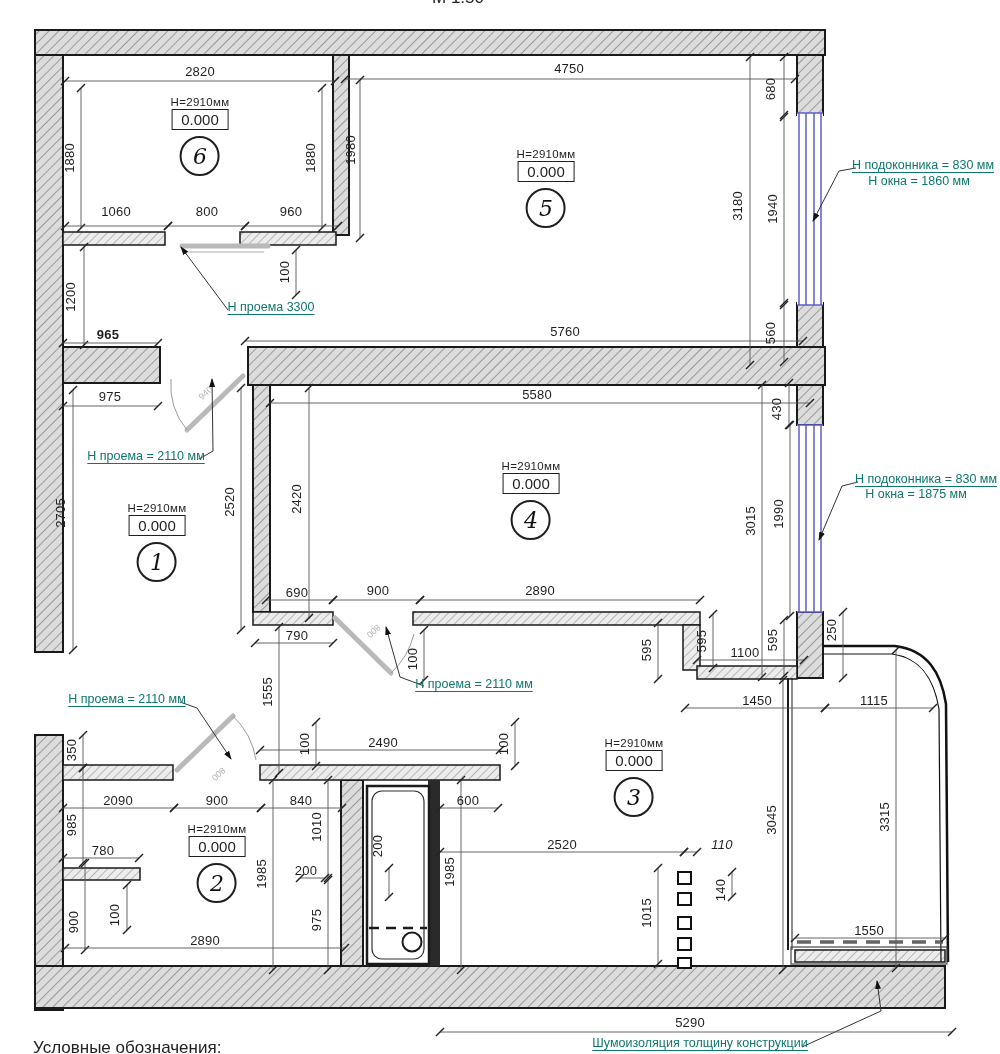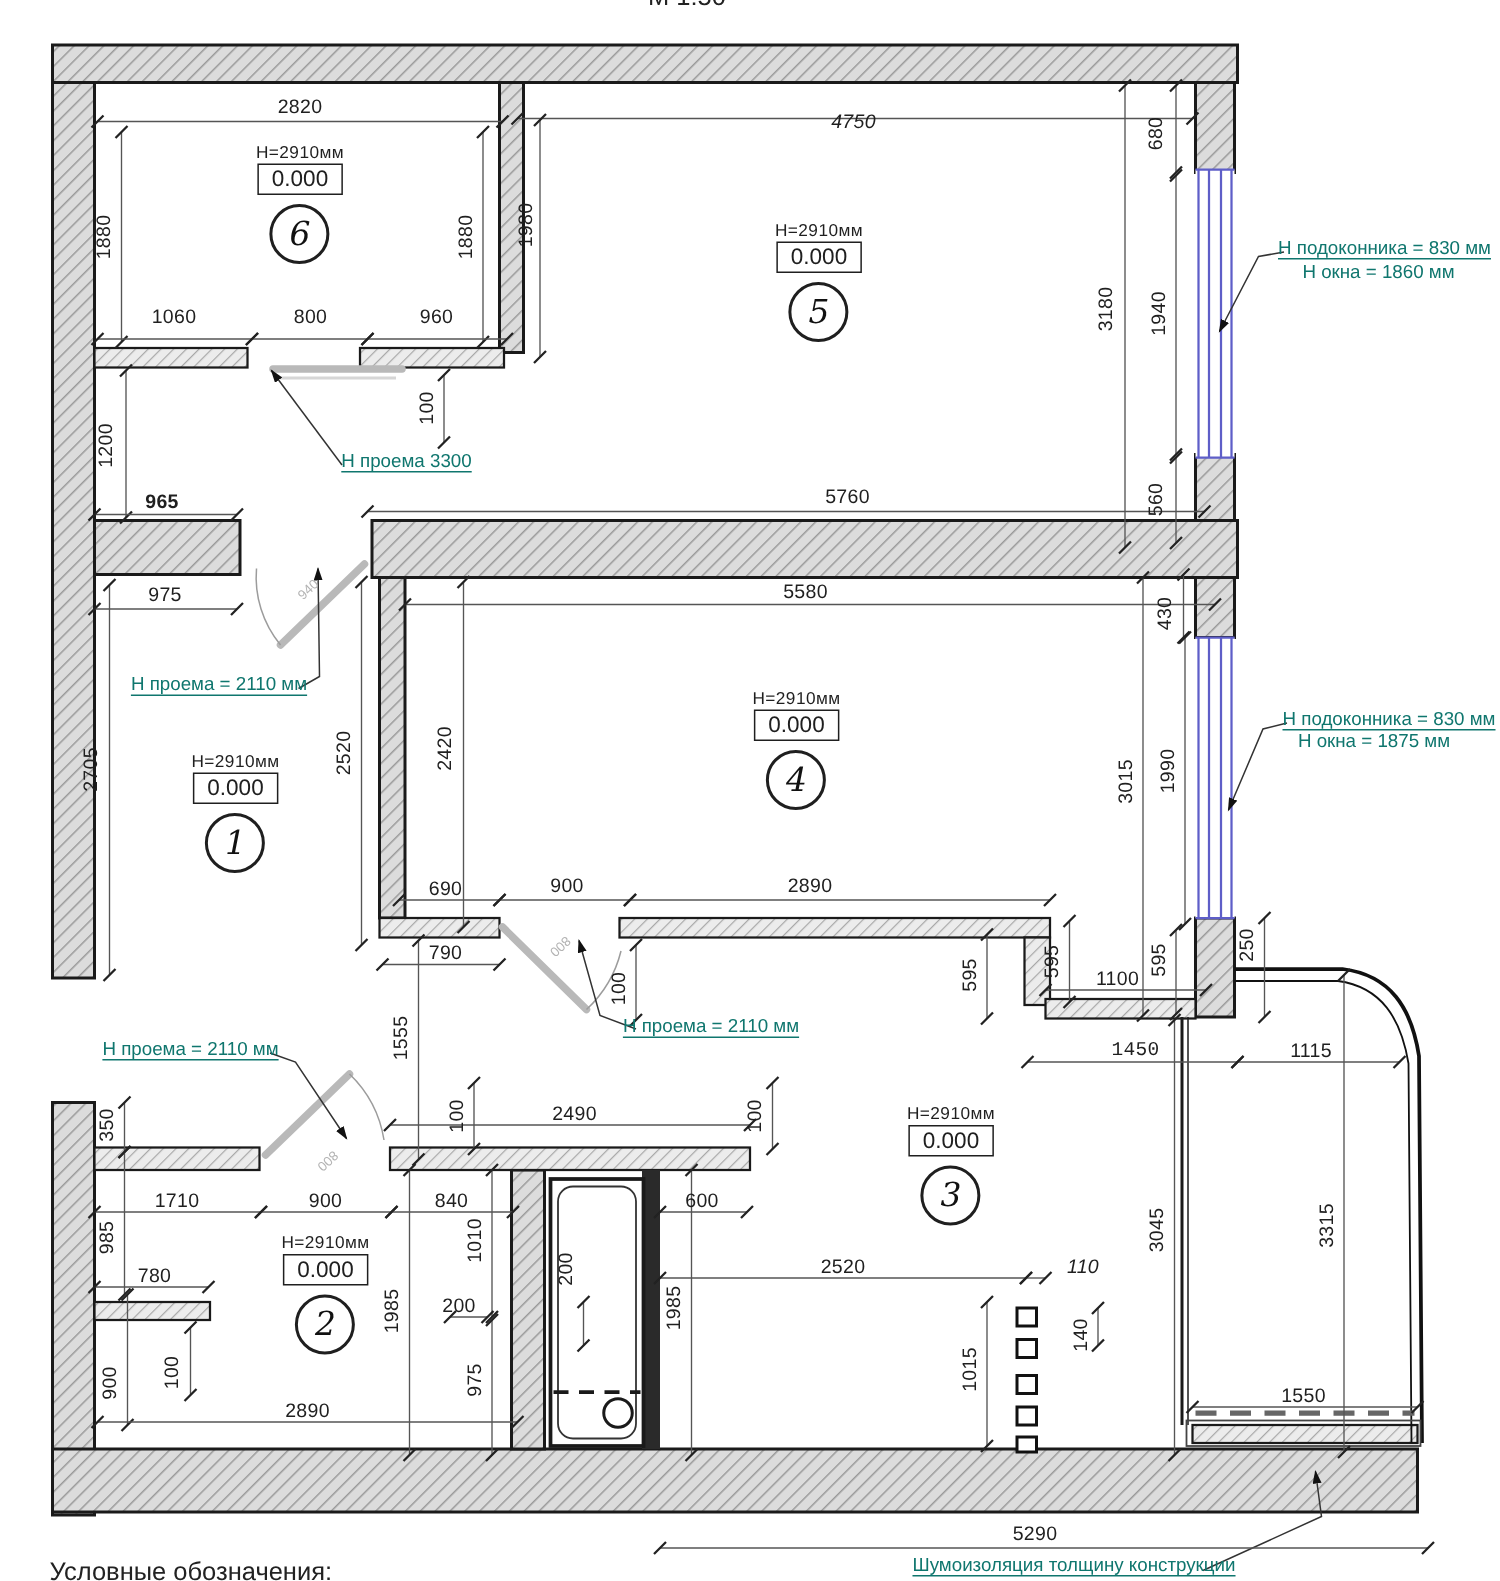--- a/index.html
+++ b/index.html
@@ -343,21 +343,21 @@
         <line x1="791" y1="942" x2="799" y2="934" class="tick"></line>
         <line x1="941" y1="942" x2="949" y2="934" class="tick"></line>
         <line x1="440" y1="1032" x2="952" y2="1032" class="dimline"></line>
         <line x1="436" y1="1036" x2="444" y2="1028" class="tick"></line>
         <line x1="948" y1="1036" x2="956" y2="1028" class="tick"></line>
       </g>
 </svg>
 
 <div id="labels">
       <span class="dim" style="left: 200px; top: 71px;">2820</span>
-      <span class="dim" style="left: 569px; top: 81px; font-style: italic;">4750</span>
+      <span class="dim" style="left: 569px; top: 68px;">4750</span>
       <span class="dim v" style="left: 69px; top: 158px;">1880</span>
       <span class="dim v" style="left: 310px; top: 158px;">1880</span>
       <span class="dim v" style="left: 350px; top: 150px;">1980</span>
       <span class="dim" style="left: 116px; top: 211px;">1060</span>
       <span class="dim" style="left: 207px; top: 211px;">800</span>
       <span class="dim" style="left: 291px; top: 211px;">960</span>
       <span class="dim v" style="left: 284px; top: 272px;">100</span>
       <span class="dim v" style="left: 70px; top: 297px;">1200</span>
       <span class="dim" style="left: 108px; top: 334px; font-weight: bold;">965</span>
       <span class="dim v" style="left: 770px; top: 89px;">680</span>
@@ -377,27 +377,27 @@
       <span class="dim" style="left: 378px; top: 590px;">900</span>
       <span class="dim" style="left: 540px; top: 590px;">2890</span>
       <span class="dim" style="left: 297px; top: 635px;">790</span>
       <span class="dim v" style="left: 267px; top: 692px;">1555</span>
       <span class="dim v" style="left: 412px; top: 659px;">100</span>
       <span class="dim v" style="left: 646px; top: 650px;">595</span>
       <span class="dim v" style="left: 701px; top: 641px;">595</span>
       <span class="dim v" style="left: 772px; top: 640px;">595</span>
       <span class="dim" style="left: 745px; top: 652px;">1100</span>
       <span class="dim v" style="left: 831px; top: 630px;">250</span>
-      <span class="dim" style="left: 757px; top: 700px; font-family: Liberation Mono, monospace;">1450</span>
+      <span class="dim" style="left: 757px; top: 700px;">1450</span>
       <span class="dim" style="left: 874px; top: 700px;">1115</span>
       <span class="dim v" style="left: 304px; top: 744px;">100</span>
       <span class="dim" style="left: 383px; top: 742px;">2490</span>
       <span class="dim v" style="left: 503px; top: 744px;">100</span>
       <span class="dim v" style="left: 71px; top: 750px;">350</span>
-      <span class="dim" style="left: 118px; top: 800px;">1710</span>
+      <span class="dim" style="left: 118px; top: 800px;">2090</span>
       <span class="dim" style="left: 217px; top: 800px;">900</span>
       <span class="dim" style="left: 301px; top: 800px;">840</span>
       <span class="dim" style="left: 468px; top: 800px;">600</span>
       <span class="dim v" style="left: 71px; top: 825px;">985</span>
       <span class="dim" style="left: 103px; top: 850px;">780</span>
       <span class="dim v" style="left: 316px; top: 827px;">1010</span>
       <span class="dim v" style="left: 261px; top: 874px;">1985</span>
       <span class="dim v" style="left: 73px; top: 922px;">900</span>
       <span class="dim v" style="left: 114px; top: 915px;">100</span>
       <span class="dim" style="left: 306px; top: 870px;">200</span>
@@ -444,21 +444,21 @@
         <div class="circ">3</div>
       </div>
       <span class="ann u" style="left: 271px; top: 307px;">Н проема 3300</span>
       <span class="ann u" style="left: 146px; top: 456px;">Н проема = 2110 мм</span>
       <span class="ann u" style="left: 474px; top: 684px;">Н проема = 2110 мм</span>
       <span class="ann u" style="left: 127px; top: 699px;">Н проема = 2110 мм</span>
       <span class="ann u" style="left: 923px; top: 165px;">Н подоконника = 830 мм</span>
       <span class="ann" style="left: 919px; top: 181px;">Н окна = 1860 мм</span>
       <span class="ann u" style="left: 926px; top: 479px;">Н подоконника = 830 мм</span>
       <span class="ann" style="left: 916px; top: 494px;">Н окна = 1875 мм</span>
-      <span class="ann u" style="left: 700px; top: 1043px; margin-left: 16px;">Шумоизоляция толщину конструкции</span>
+      <span class="ann u" style="left: 700px; top: 1043px;">Шумоизоляция толщину конструкции</span>
       <span class="ann left big" style="left: 33px; top: 1038px;">Условные обозначения:</span>
       <span class="ann big" style="left: 458px; top: -2px;">М 1:50</span>
       <span class="doorlab" style="left: 198px; top: 388px; transform: rotate(-43deg);">940</span>
       <span class="doorlab" style="left: 366px; top: 626px; transform: rotate(137deg);">800</span>
       <span class="doorlab" style="left: 211px; top: 769px; transform: rotate(137deg);">800</span>
     </div>
 
 </div>
 
 </body></html>

